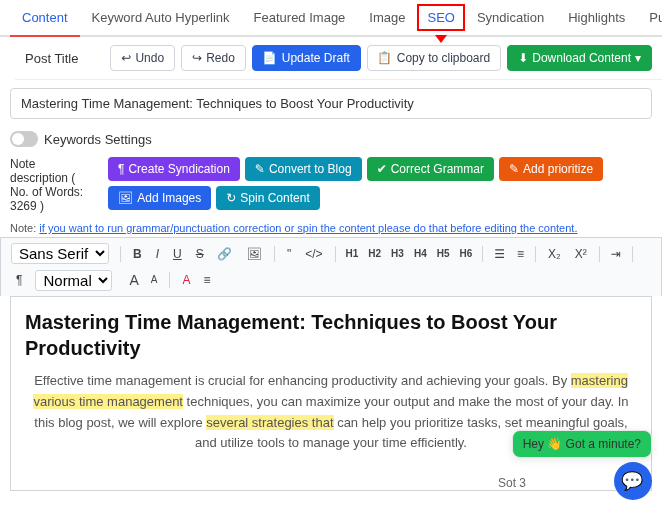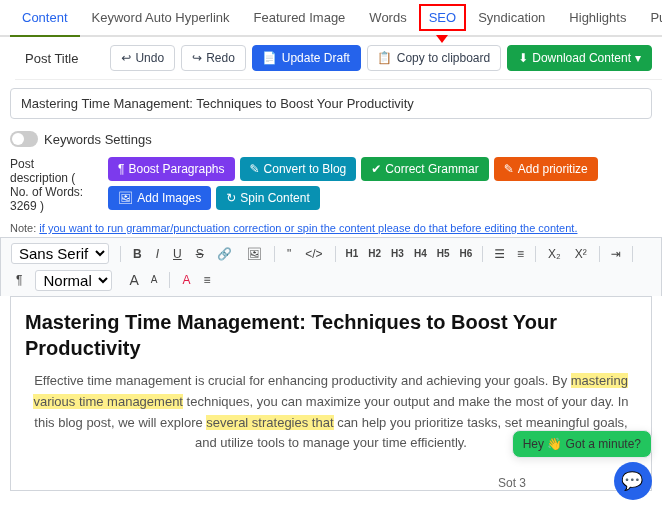--- a/index.html
+++ b/index.html
@@ -1,21 +1,21 @@
 <!DOCTYPE html>
 <html><head>
   <meta charset="utf-8">
   <style>
     * { box-sizing: border-box; margin: 0; padding: 0; }
     body { font-family: 'Segoe UI', Arial, sans-serif; font-size: 13px; background: #fff; width: 662px; height: 510px; overflow: hidden; color: #333; }
 
     
     .tabs { display: flex; align-items: center; border-bottom: 2px solid #e0e0e0; padding: 0 10px; background: #fff; }
     .tab { padding: 10px 12px; cursor: pointer; font-size: 13px; color: #555; white-space: nowrap; }
-    .tab.active { color: #2563eb; border-bottom: 2px solid #4d7c0f; margin-bottom: -2px; font-weight: 500; }
+    .tab.active { color: #2563eb; border-bottom: 2px solid #ef4444; margin-bottom: -2px; font-weight: 500; }
     .tab.seo { color: #2563eb; border: 2px solid red; padding: 4px 8px; position: relative; }
     .seo-arrow { position: absolute; bottom: -14px; left: 50%; transform: translateX(-50%); width: 0; height: 0; border-left: 6px solid transparent; border-right: 6px solid transparent; border-top: 8px solid red; }
 
     
     .toolbar { display: flex; align-items: center; justify-content: space-between; padding: 8px 10px; border-bottom: 1px solid #eee; background: #fff; margin-left: 15px; }
     .toolbar-left { font-size: 13px; font-weight: 500; color: #333; }
     .toolbar-right { display: flex; gap: 6px; }
     .btn { display: inline-flex; align-items: center; gap: 4px; padding: 5px 10px; border-radius: 4px; border: 1px solid #d1d5db; font-size: 12px; cursor: pointer; background: #f9fafb; color: #374151; }
     .btn-blue { background: #2563eb; color: #fff; border-color: #2563eb; }
     .btn-outline { background: #fff; border-color: #d1d5db; color: #374151; }
@@ -74,21 +74,21 @@
     .sot-label { position: absolute; bottom: 20px; left: 498px; font-size: 12px; color: #666; }
   </style>
 </head>
 <body>
 
 <div style="position: relative;">
   <div class="tabs">
     <div class="tab active">Content</div>
     <div class="tab">Keyword Auto Hyperlink</div>
     <div class="tab">Featured Image</div>
-    <div class="tab">Words</div>
+    <div class="tab">Image</div>
     <div class="tab seo">
       SEO
       <div class="seo-arrow"></div>
     </div>
     <div class="tab">Syndication</div>
     <div class="tab">Highlights</div>
     <div class="tab">Publish</div>
   </div>
 </div>
 
@@ -123,29 +123,29 @@
   <input type="text" value="Mastering Time Management: Techniques to Boost Your Productivity" style="">
 </div>
 
 <div class="keywords-row">
   <div class="toggle-circle"></div>
   <span class="keywords-label">Keywords Settings</span>
 </div>
 
 <div class="post-desc-area">
   <div style="display:flex; flex-direction:column; font-size:12px; color:#333; min-width:90px;">
-    <span>Post</span>
+    <span>Note</span>
     <span>description (</span>
     <span>No. of Words:</span>
     <span>3269 )</span>
   </div>
   <div class="action-buttons">
     <button class="act-btn btn-purple">
       <span>¶</span>
-      <span>Boost Paragraphs</span>
+      <span>Create Syndication</span>
     </button>
     <button class="act-btn btn-teal">
       <span>✎</span>
       <span>Convert to Blog</span>
     </button>
     <button class="act-btn btn-green2">
       <span>✔</span>
       <span>Correct Grammar</span>
     </button>
     <button class="act-btn btn-orange">

